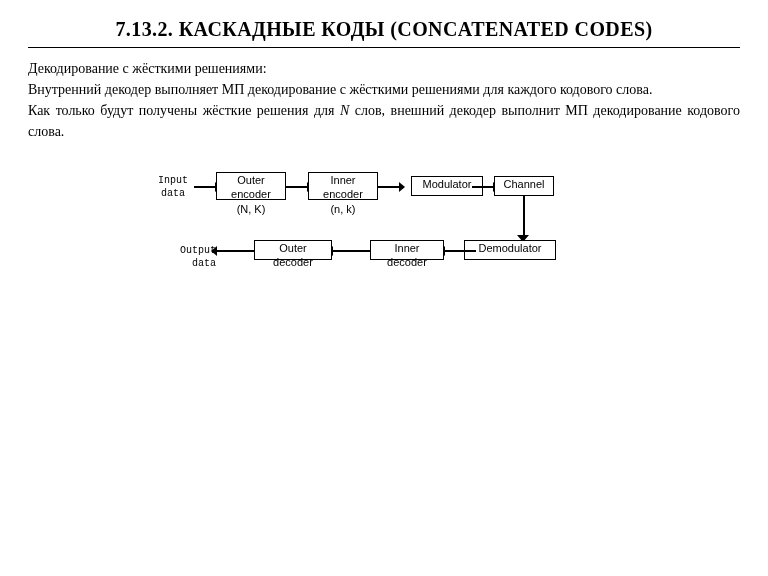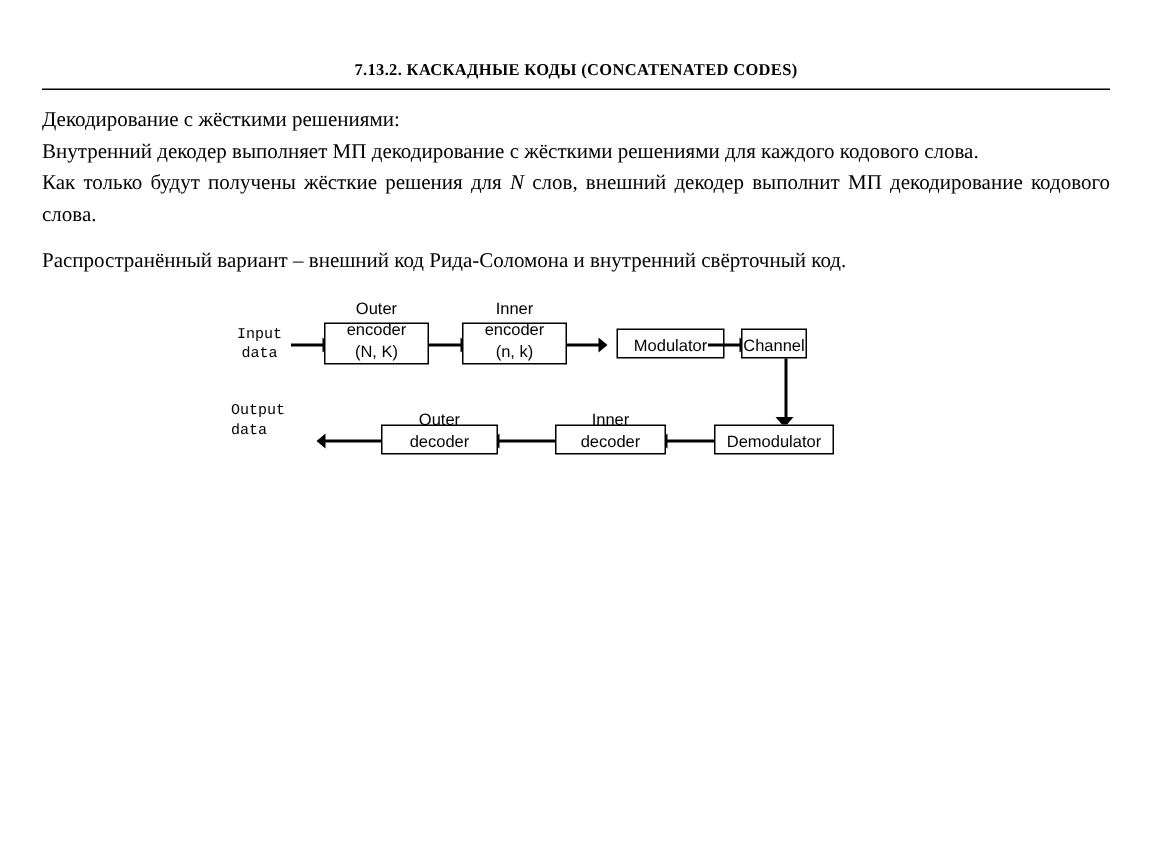--- a/index.html
+++ b/index.html
@@ -8,26 +8,25 @@
       font-family: 'Times New Roman', Times, serif;
       font-size: 14px;
       color: #000;
       width: 768px;
       min-height: 576px;
       padding: 18px 28px 18px 28px;
     }
     .page-title {
       text-align: center;
       font-weight: bold;
-      font-size: 11px;
+      font-size: 20px;
       margin-bottom: 10px;
       letter-spacing: 0.02em;
       border-bottom: 1.5px solid #000;
       padding-bottom: 6px;
-      margin-top: 23px;
     }
     .content {
       margin-top: 10px;
     }
     .paragraph {
       text-align: justify;
       margin-bottom: 10px;
       line-height: 1.5;
     }
     .diagram-container {
@@ -39,21 +38,21 @@
       position: relative;
       width: 460px;
       height: 110px;
     }
     
     .box {
       position: absolute;
       border: 1.5px solid #000;
       background: #fff;
       display: flex;
-      align-items: flex-end;
+      align-items: flex-start;
       justify-content: center;
       text-align: center;
       font-size: 11px;
       font-family: Arial, sans-serif;
       line-height: 1.3;
     }
     
     .arrow-line {
       position: absolute;
       background: #000;
@@ -95,23 +94,20 @@
 <div class="content">
 
   <div class="paragraph">
     Декодирование с жёсткими решениями:<br>
     Внутренний декодер выполняет МП декодирование с жёсткими решениями для каждого кодового слова.<br>
     Как только будут получены жёсткие решения для <i>N</i> слов, внешний декодер выполнит МП декодирование кодового слова.
   </div>
 
 
 
-  <div class="paragraph">
-    Распространённый вариант – внешний код Рида-Соломона и внутренний свёрточный код.
-  </div>
 
   <div class="diagram-container">
     <div class="diagram">
 
       <div class="label-left" style="left:0px; top:18px; width:38px;">Input<br>data</div>
 
       <div class="arrow-line arrow-h arrowhead-r" style="left:40px; top:30px; width:22px;"></div>
 
       <div class="box" style="left:62px; top:16px; width:70px; height:28px;">
         <span>Outer<br>encoder<br>(N, K)</span>
@@ -124,44 +120,44 @@
       </div>
 
       <div class="arrow-line arrow-h arrowhead-r" style="left:224px; top:30px; width:22px;"></div>
 
       <div class="box" style="left:246px; top:20px; width:72px; height:20px;margin-left:11px;">
         <span>Modulator</span>
       </div>
 
       <div class="arrow-line arrow-h arrowhead-r" style="left:318px; top:30px; width:22px;"></div>
 
-      <div class="box" style="left:340px; top:20px; width:44px; height:20px;">
+      <div class="box" style="left:340px; top:20px; width:60px; height:20px;">
         <span>Channel</span>
       </div>
 
       <div class="arrow-line" style="left:369px; top:40px; width:1.5px; height:42px;"></div>
 
       <div style="position:absolute; left:363px; top:79px; border-left:6px solid transparent; border-right:6px solid transparent; border-top:7px solid #000;"></div>
 
-      <div class="box" style="left:322px; top:84px; width:80px; height:20px;">
+      <div class="box" style="left:310px; top:84px; width:92px; height:20px;">
         <span>Demodulator</span>
       </div>
 
       <div class="arrow-line arrow-h arrowhead-l" style="left:290px; top:94px; width:32px;"></div>
 
       <div class="box" style="left:216px; top:84px; width:74px; height:20px;">
         <span>Inner<br>decoder</span>
       </div>
 
       <div class="arrow-line arrow-h arrowhead-l" style="left:178px; top:94px; width:38px;"></div>
 
       <div class="box" style="left:100px; top:84px; width:78px; height:20px;">
         <span>Outer<br>decoder</span>
       </div>
 
       <div class="arrow-line arrow-h arrowhead-l" style="left:62px; top:94px; width:38px;"></div>
 
-      <div class="label-left" style="left:0px; top:69px; width:62px; text-align:left;">Output<br>data</div>
+      <div class="label-left" style="left:0px; top:88px; width:62px; text-align:right;">Output<br>data</div>
 
     </div>
   </div>
 
 </div>
 
 </body></html>

